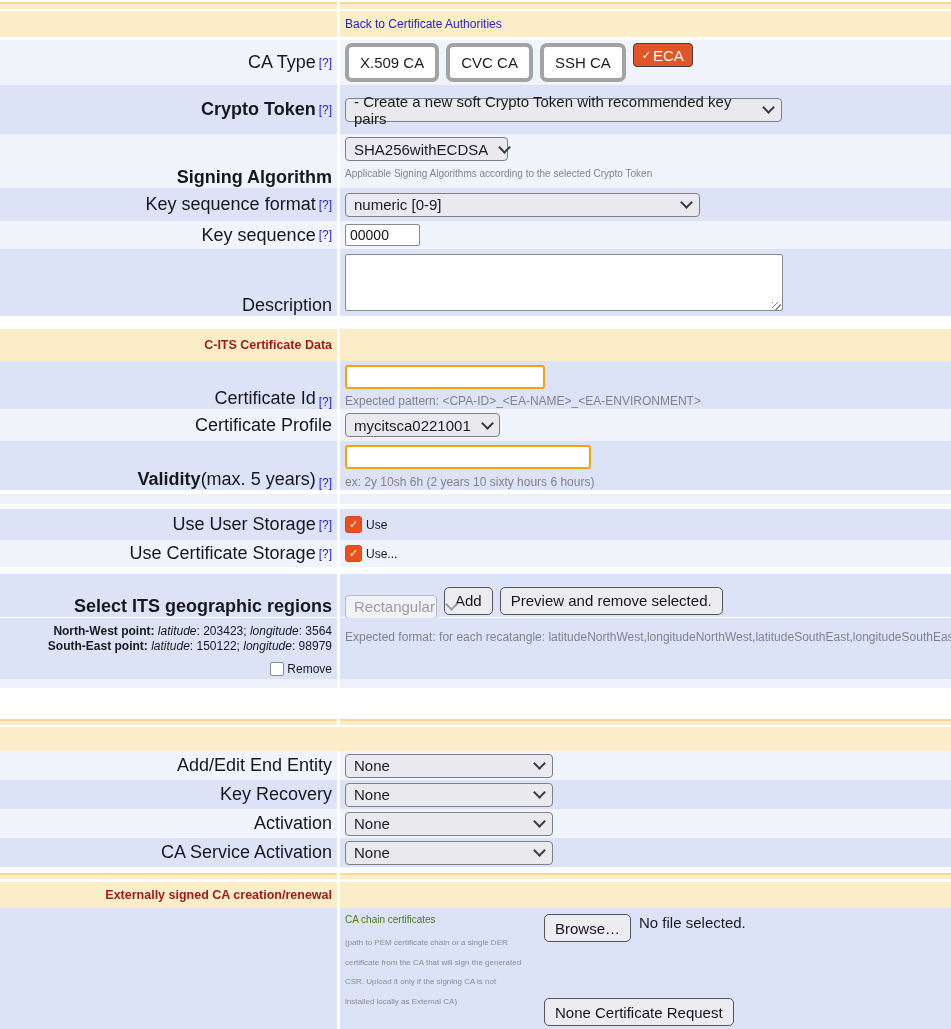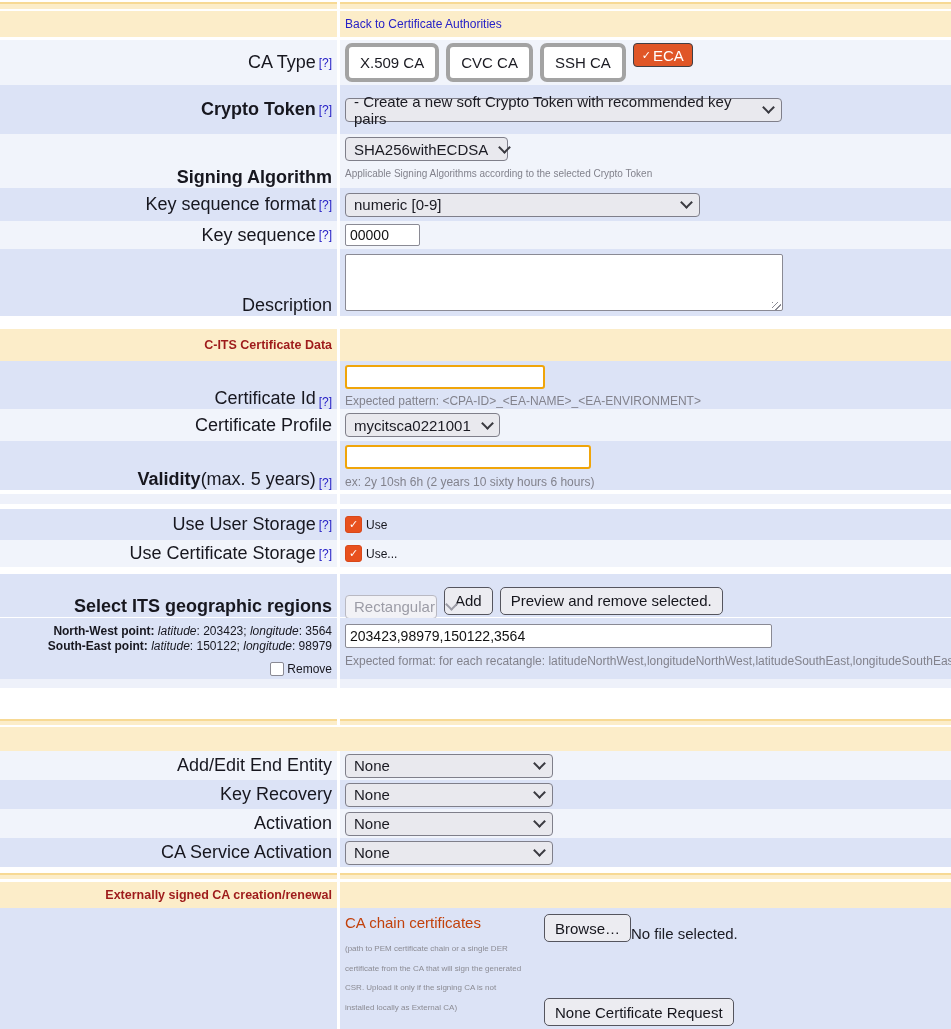--- a/index.html
+++ b/index.html
@@ -272,21 +272,20 @@
     <div class="nwline">
       <span class="b">South-East point:</span>
       <i>latitude</i><span>: 150122; </span><i>longitude</i><span>: 98979</span>
     </div>
     <div style="display:flex;justify-content:flex-end;align-items:center;gap:3px;margin-top:8px">
       <span class="cb-empty"></span>
       <span class="cbl">Remove</span>
     </div>
   </div>
   <div class="rc" style="padding-top:6px">
-    <input class="txt" style="width: 427px; height: 24px;" value="203423,98979,150122,3564">
     <div class="hint nowrap" style="margin-top:6px">Expected format: for each recatangle: latitudeNorthWest,longitudeNorthWest,latitudeSouthEast,longitudeSouthEast</div>
   </div>
 </div>
 
 <div class="r thinlight" style="height:9px">
   <div class="lc"></div>
     <div class="rc"></div>
 </div>
 <div class="r" style="height:31px"></div>
 <div class="r thincream" style="height:6px">
@@ -356,28 +355,28 @@
     <span class="sectitle">Externally signed CA creation/renewal</span>
   </div>
   <div class="rc"></div>
 </div>
 
 <div class="r blue top" style="height:126px">
   <div class="lc"></div>
   <div class="rc" style="padding-top:6px">
     <div style="display:flex;height:114px;">
       <div style="width:199px;flex:none">
-        <div style="font-size:15px;color:#c2410c">CA chain certificates</div>
+        <div style="font-size:10px;color:#4d7c0f">CA chain certificates</div>
         <div class="note-line" style="margin-top:8px">(path to PEM certificate chain or a single DER</div>
         <div class="note-line">certificate from the CA that will sign the generated</div>
         <div class="note-line">CSR. Upload it only if the signing CA is not</div>
         <div class="note-line">installed locally as External CA)</div>
       </div>
       <div style="flex:1;display:flex;flex-direction:column">
-        <div style="display:flex;align-items:flex-end;">
+        <div style="display:flex;align-items:flex-start;gap:8px">
           <div class="btn">
             <span>Browse…</span>
           </div>
           <span style="font-size:15px;color:#1a1a22">No file selected.</span>
         </div>
         <div class="btn" style="margin-top:auto;margin-bottom:2px;align-self:flex-start">
           <span>None Certificate Request</span>
         </div>
       </div>
     </div>

